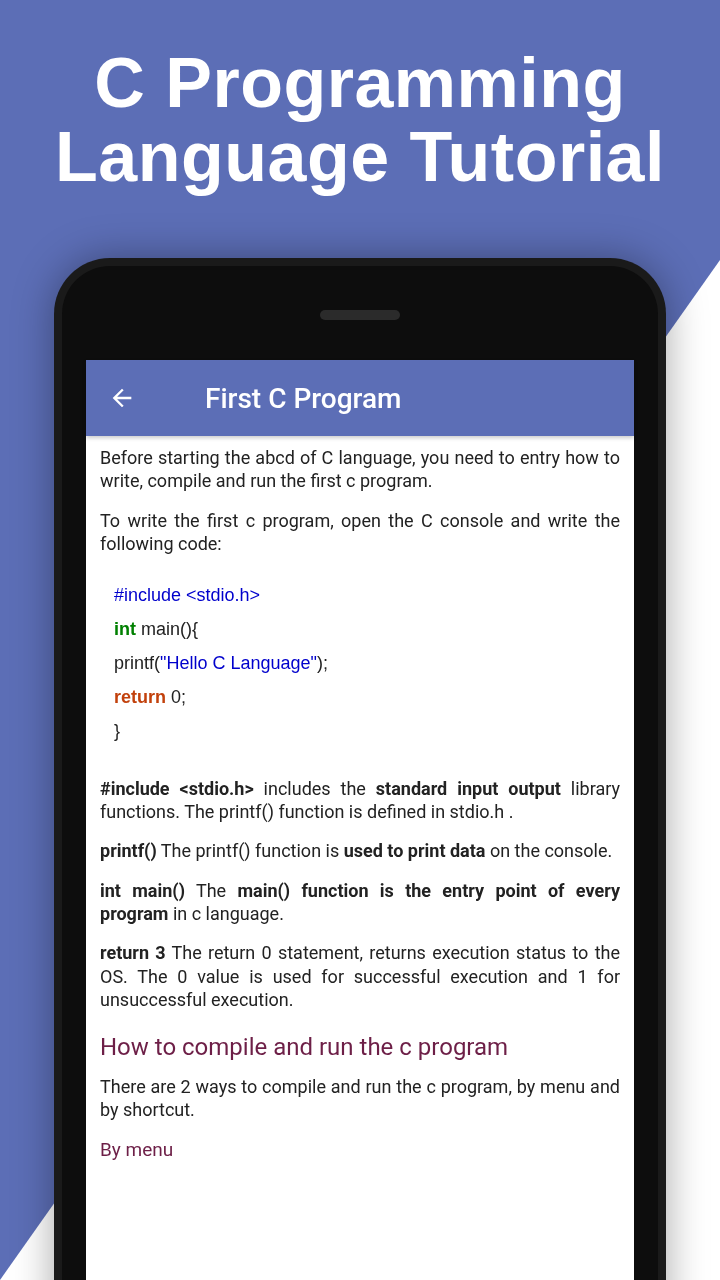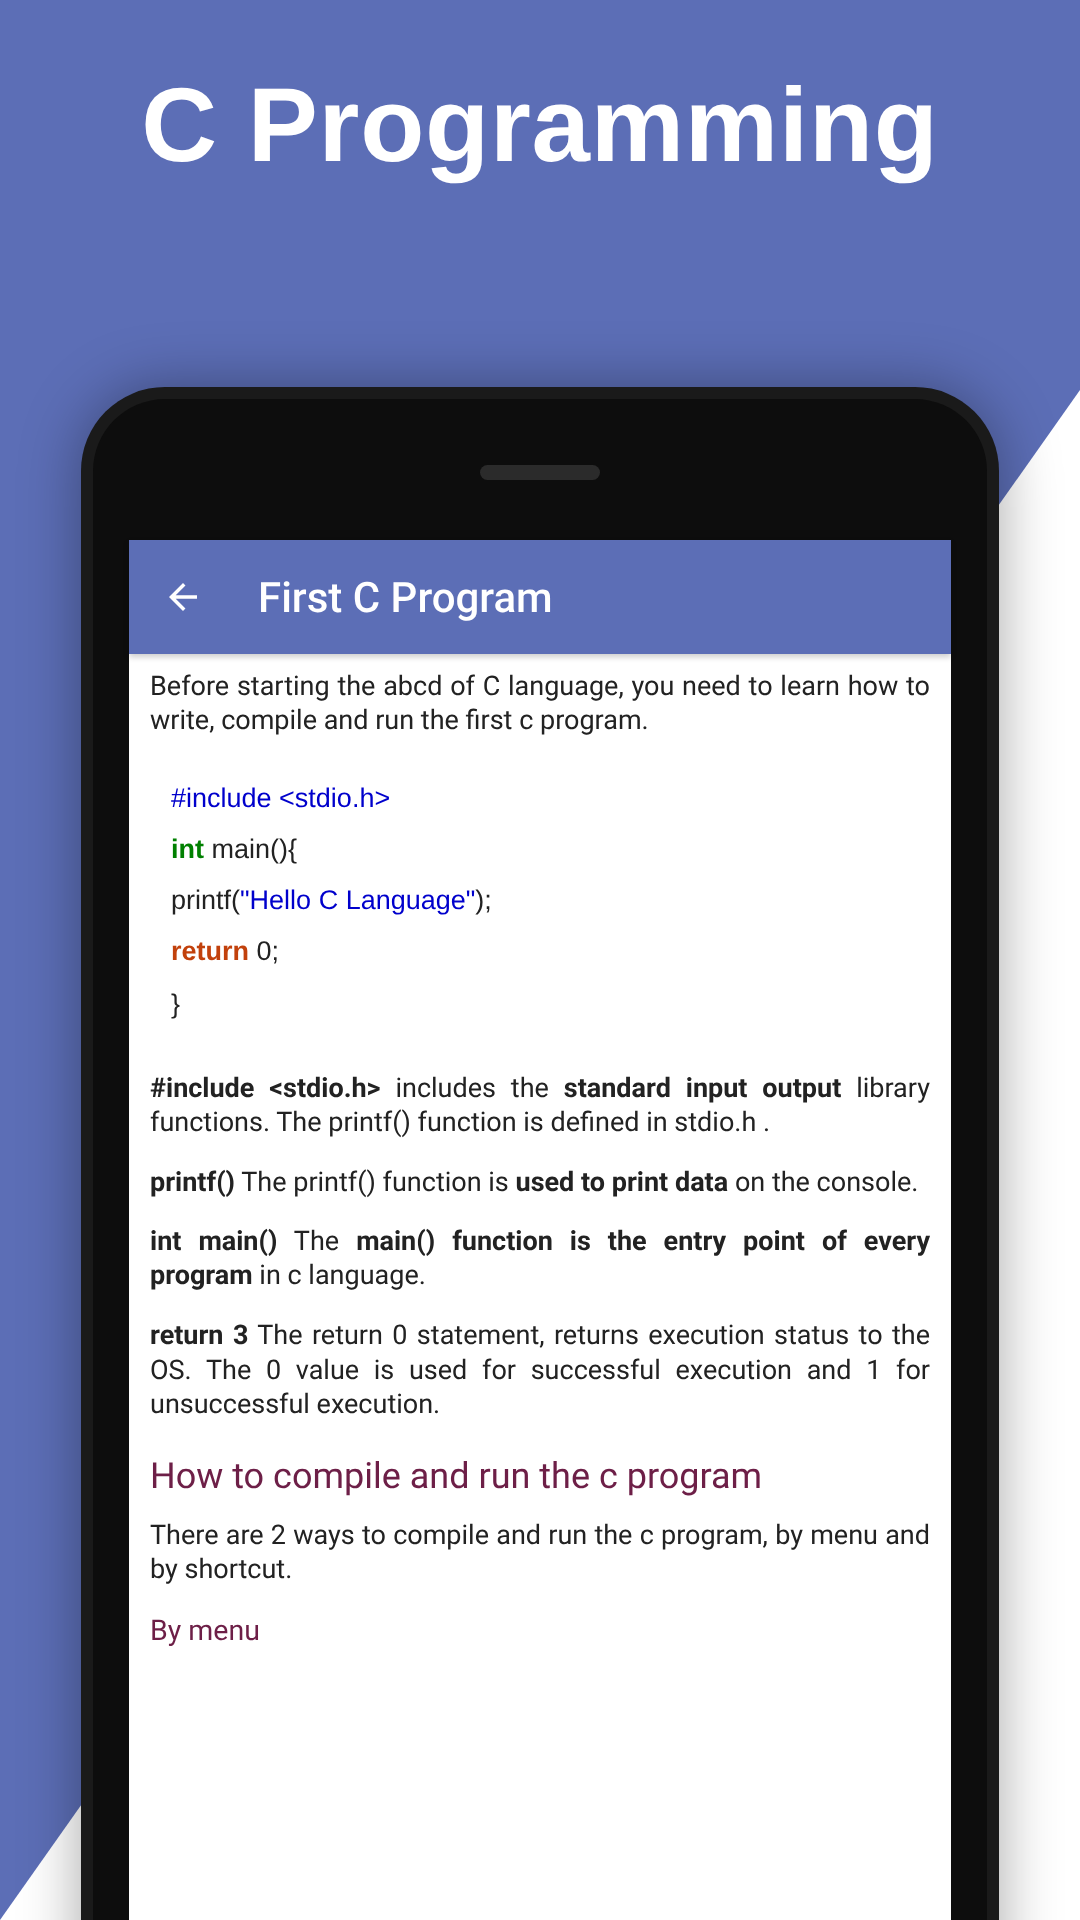--- a/index.html
+++ b/index.html
@@ -75,20 +75,21 @@
   flex-direction: column;
 }
 .app-bar {
   background: #5c6eb6;
   height: 76px;
   display: flex;
   align-items: center;
   padding: 0 14px;
   box-shadow: 0 2px 4px rgba(0,0,0,0.2);
   flex-shrink: 0;
+  gap: 33px;
 }
 .back-btn {
   width: 44px;
   height: 44px;
   display: flex;
   align-items: center;
   justify-content: center;
   cursor: pointer;
 }
 .back-btn svg { fill: #fff; }
@@ -132,38 +133,40 @@
   margin-top: 6px;
 }
 </style>
 </head>
 <body>
 
 <div class="bg-swoosh"></div>
 
 <div class="promo-title">
   <span>C Programming</span><br>
+  <span>Language Tutorial</span>
 </div>
 
 <div class="phone">
   <div class="phone-inner">
     <div class="speaker"></div>
     <div class="screen">
 
       <div class="app-bar">
         <div class="back-btn">
           <svg width="28" height="28" viewBox="0 0 24 24">
               <path d="M20 11H7.83l5.59-5.59L12 4l-8 8 8 8 1.41-1.41L7.83 13H20v-2z"></path>
             </svg>
         </div>
         <div class="app-bar-title">First C Program</div>
       </div>
 
       <div class="content">
-        <p>Before starting the abcd of C language, you need to learn how to write, compile and run the first c program.</p>
+        <p>Before starting the abcd of C language, you need to entry how to write, compile and run the first c program.</p>
+        <p>To write the first c program, open the C console and write the following code:</p>
 
         <div class="code-block">
           <div class="code-line"><span class="tok-preproc">#include &lt;stdio.h&gt;</span></div>
           <div class="code-line"><span class="tok-keyword">int</span><span> main(){</span></div>
           <div class="code-line"><span>printf(</span><span class="tok-string">"Hello C Language"</span><span>);</span></div>
           <div class="code-line"><span class="tok-keyword-ret">return</span><span> 0;</span></div>
           <div class="code-line"><span>}</span></div>
         </div>
 
         <p class="desc-para"><b>#include &lt;stdio.h&gt;</b><span> includes the </span><b>standard input output</b><span> library functions. The printf() function is defined in stdio.h .</span></p>

